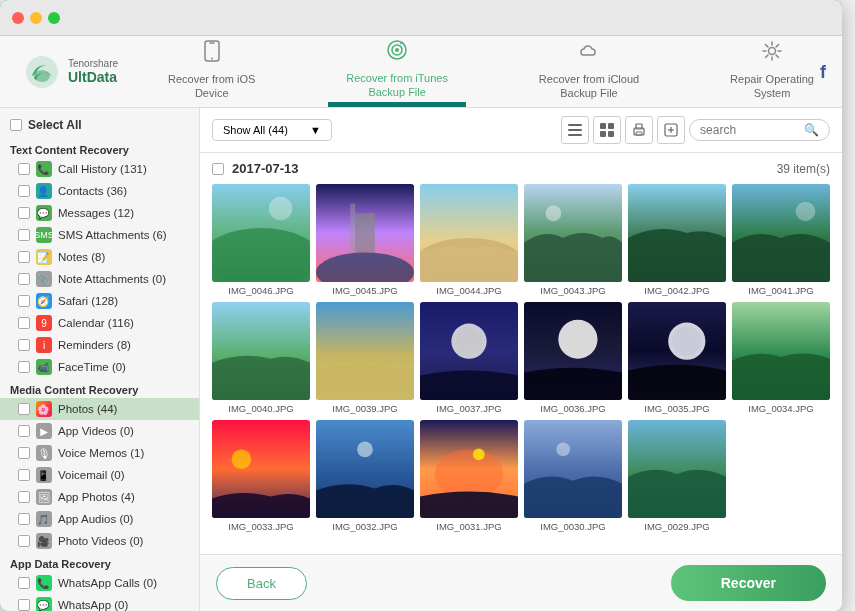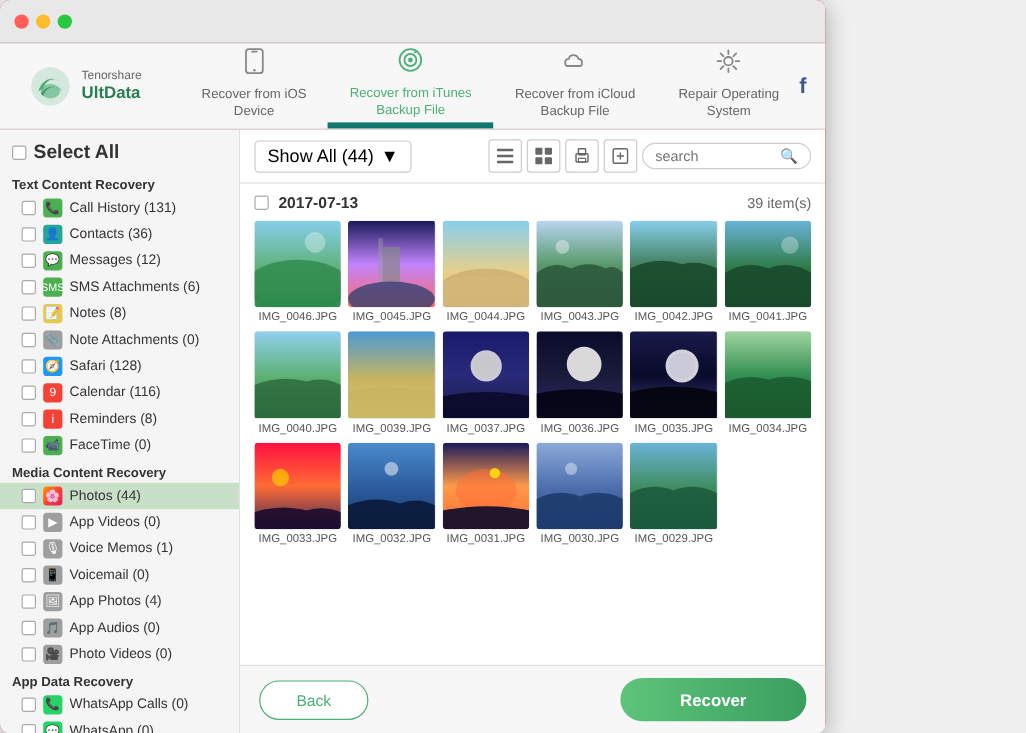--- a/index.html
+++ b/index.html
@@ -5,23 +5,23 @@
     * { box-sizing: border-box; margin: 0; padding: 0; }
     body {
       font-family: -apple-system, BlinkMacSystemFont, 'Helvetica Neue', Arial, sans-serif;
       background: #f0f0f0;
       width: 855px;
       height: 611px;
       overflow: hidden;
       font-size: 12px;
     }
     .window {
-      width: 688px;
+      width: 842px;
       height: 611px;
-      background: #ef4444;
+      background: #14b8a6;
       border-radius: 8px;
       overflow: hidden;
       display: flex;
       flex-direction: column;
       box-shadow: 0 4px 20px rgba(0,0,0,0.3);
     }
     
     .titlebar {
       height: 36px;
       background: #e8e8e8;
@@ -76,21 +76,21 @@
       color: #666;
     }
     .logo-product {
       font-size: 14px;
       font-weight: bold;
       color: #2a7d4f;
     }
     .nav-tabs {
       display: flex;
       flex: 1;
-      justify-content: flex-start;
+      justify-content: space-between;
       gap: 0;
     }
     .nav-tab {
       display: flex;
       flex-direction: column;
       align-items: center;
       justify-content: center;
       padding: 8px 18px;
       cursor: pointer;
       border-bottom: 3px solid transparent;
@@ -140,21 +140,21 @@
       border-right: 1px solid #e0e0e0;
       overflow-y: auto;
       flex-shrink: 0;
       padding: 6px 0;
     }
     .select-all {
       display: flex;
       align-items: center;
       gap: 6px;
       padding: 4px 10px 6px 10px;
-      font-size: 16px;
+      font-size: 12px;
       font-weight: 600;
       color: #333;
     }
     .section-header {
       font-size: 11px;
       font-weight: 700;
       color: #333;
       padding: 4px 10px 2px 10px;
       margin-top: 2px;
     }
@@ -213,21 +213,21 @@
     }
     .dropdown-btn {
       display: flex;
       align-items: center;
       gap: 6px;
       border: 1px solid #ccc;
       border-radius: 4px;
       padding: 4px 10px;
       background: #fff;
       cursor: pointer;
-      font-size: 15px;
+      font-size: 11px;
       min-width: 120px;
     }
     .view-icons {
       display: flex;
       gap: 4px;
       margin-left: auto;
       align-items: center;
     }
     .view-icon-btn {
       width: 28px;

